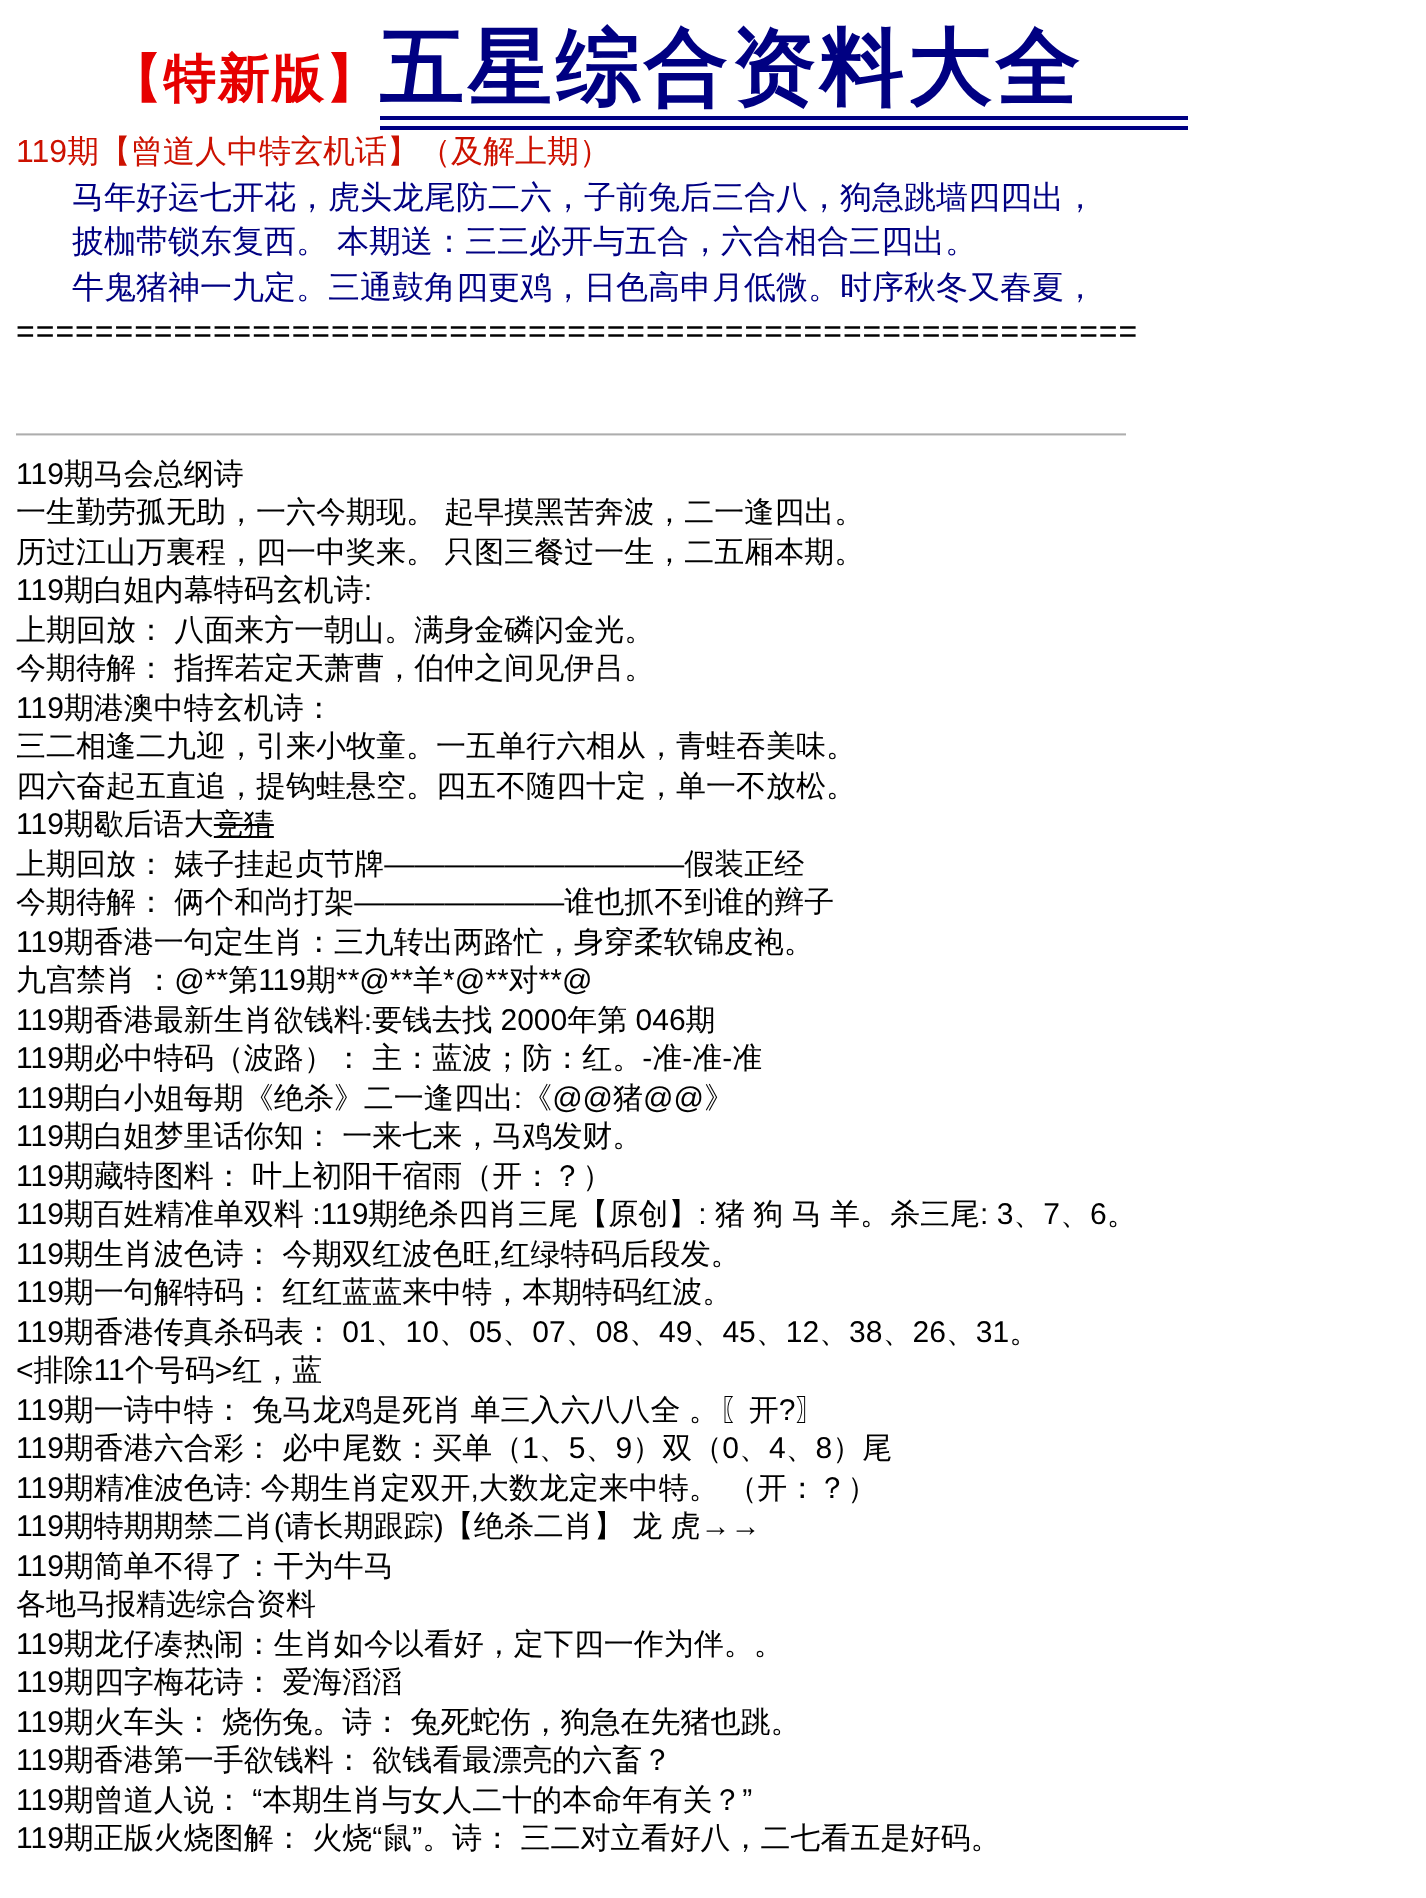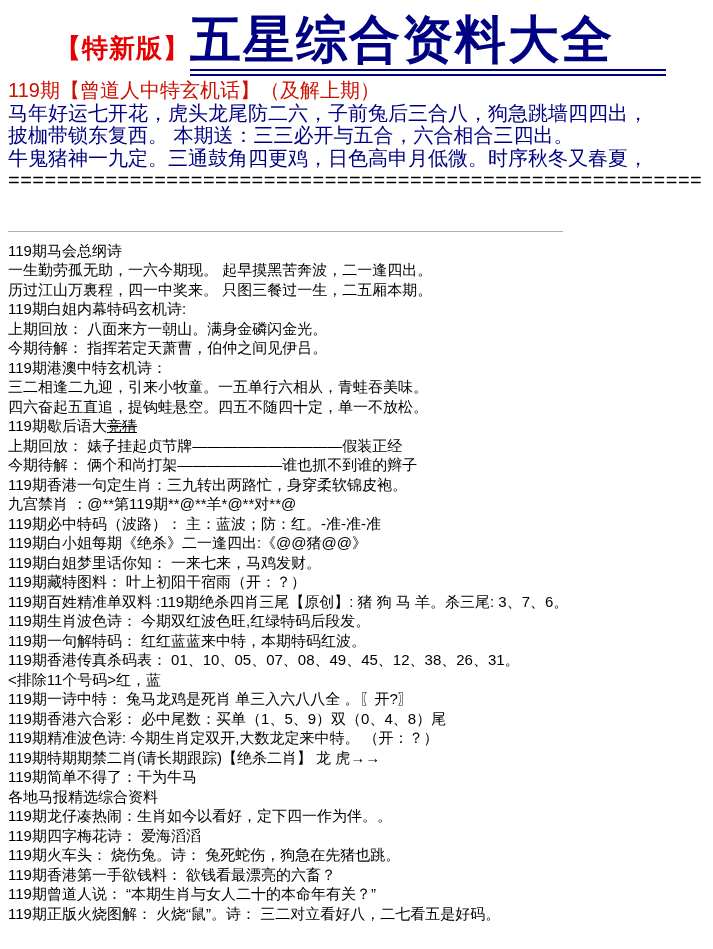--- a/index.html
+++ b/index.html
@@ -15,37 +15,37 @@
   
   .header { margin: 6px 0 0 55px; white-space: nowrap; }
   .edition {
     color: var(--red, #e60000);
     font-size: 26px;
     font-weight: bold;
     letter-spacing: 1px;
   }
   .title {
     color: var(--navy, #000082);
-    font-size: 51px;
+    font-size: 42px;
     font-weight: bold;
     letter-spacing: 2px;
     padding-right: 52px;
     padding-bottom: 1px;
     border-bottom: 7px double var(--navy, #000082);
   }
 
   
   .intro {
     margin: 4px 0 0 8px;
-    font-size: 20px;
+    font-size: 16px;
     line-height: 22.5px;
     white-space: nowrap;
   }
   .subtitle { color: var(--red-sub, #cc1100); }
-  .poem-line { color: var(--navy, #000082); }
+  .poem-line { color: var(--navy, #000082); margin-left: 28px; }
   .equals {
     color: #000000;
     letter-spacing: 0.5px;
     overflow: hidden;
   }
 
   
   .dashline {
     margin: 30px 0 0 8px;
     color: #adadad;
@@ -94,20 +94,21 @@
       <div class="bline">上期回放：  八面来方一朝山。满身金磷闪金光。</div>
       <div class="bline">今期待解：  指挥若定天萧曹，伯仲之间见伊吕。</div>
       <div class="bline">119期港澳中特玄机诗：</div>
       <div class="bline">三二相逢二九迎，引来小牧童。一五单行六相从，青蛙吞美味。</div>
       <div class="bline">四六奋起五直追，提钩蛙悬空。四五不随四十定，单一不放松。</div>
       <div class="bline"><span>119期歇后语大</span><span class="struck">竞猜</span></div>
       <div class="bline">上期回放：  婊子挂起贞节牌——————————假装正经</div>
       <div class="bline">今期待解：  俩个和尚打架———————谁也抓不到谁的辫子</div>
       <div class="bline">119期香港一句定生肖：三九转出两路忙，身穿柔软锦皮袍。</div>
       <div class="bline">九宫禁肖 ：@**第119期**@**羊*@**对**@</div>
+      <div class="bline">119期香港最新生肖欲钱料:要钱去找 2000年第 046期</div>
       <div class="bline">119期必中特码（波路）：  主：蓝波；防：红。-准-准-准</div>
       <div class="bline">119期白小姐每期《绝杀》二一逢四出:《@@猪@@》</div>
       <div class="bline">119期白姐梦里话你知：  一来七来，马鸡发财。</div>
       <div class="bline">119期藏特图料：  叶上初阳干宿雨（开：？）</div>
       <div class="bline">119期百姓精准单双料 :119期绝杀四肖三尾【原创】:  猪  狗  马  羊。杀三尾:  3、7、6。</div>
       <div class="bline">119期生肖波色诗：  今期双红波色旺,红绿特码后段发。</div>
       <div class="bline">119期一句解特码：  红红蓝蓝来中特，本期特码红波。</div>
       <div class="bline">119期香港传真杀码表：  01、10、05、07、08、49、45、12、38、26、31。</div>
       <div class="bline">&lt;排除11个号码&gt;红，蓝</div>
       <div class="bline">119期一诗中特：  兔马龙鸡是死肖  单三入六八八全 。〖开?〗</div>

